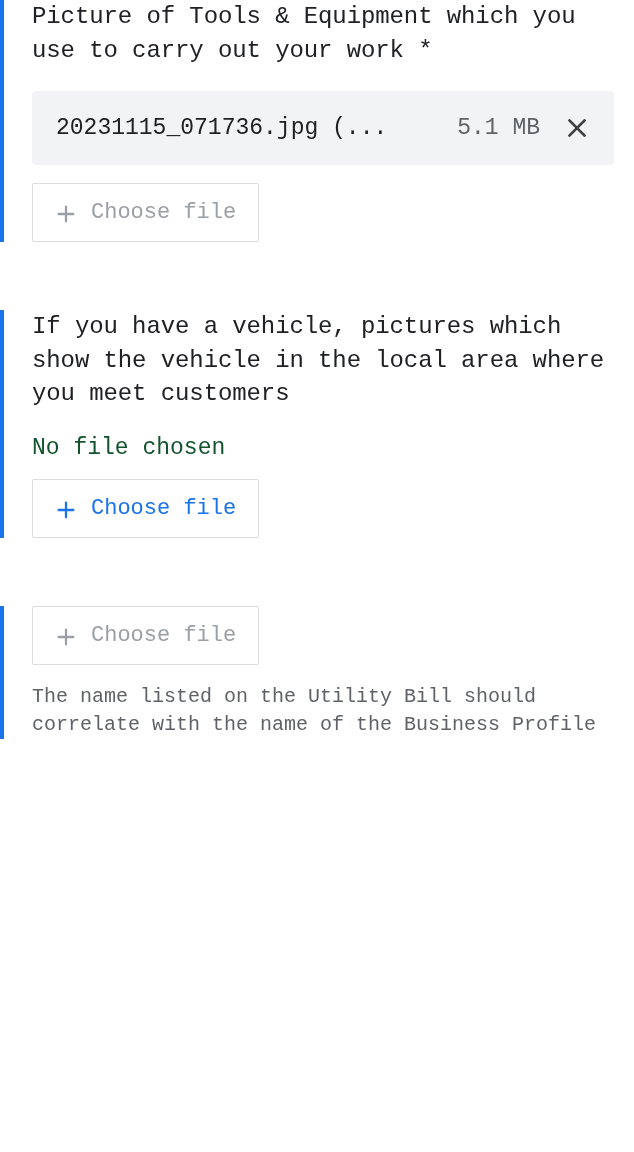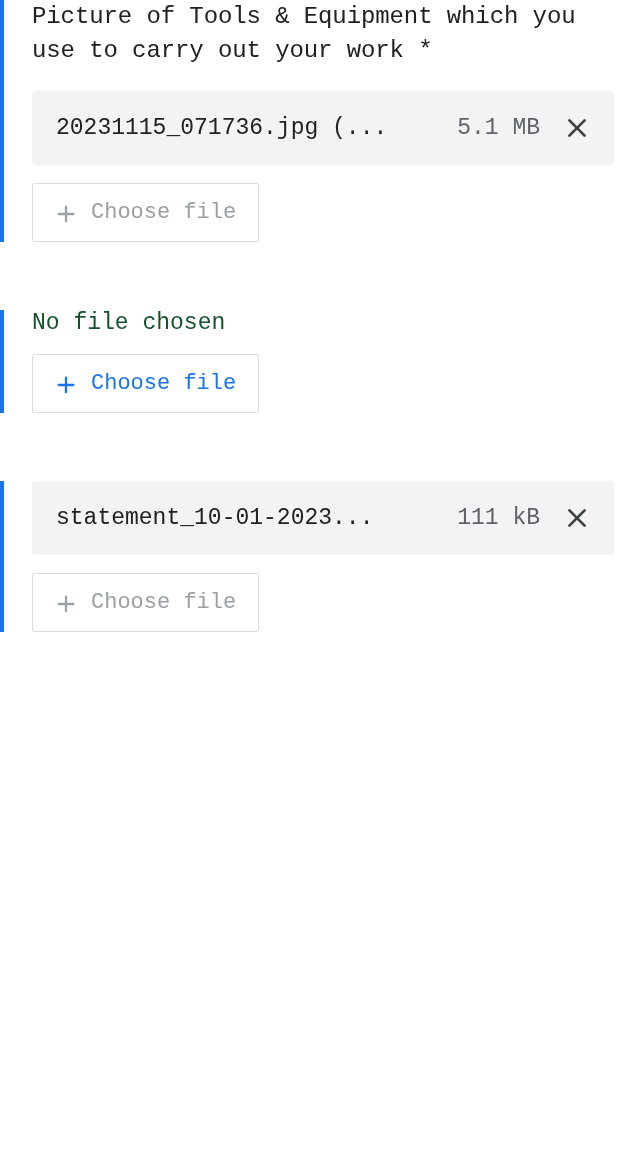--- a/index.html
+++ b/index.html
@@ -119,41 +119,33 @@
   <div class="choose-btn disabled">
     <svg viewBox="0 0 24 24" fill="none" stroke="currentColor" stroke-width="2.5" stroke-linecap="round">
       <line x1="12" y1="4" x2="12" y2="20"></line>
       <line x1="4" y1="12" x2="20" y2="12"></line>
     </svg>
     <span>Choose file</span>
   </div>
 </div>
 
 <div class="section">
+  <div class="section-label">If you have a vehicle, pictures which show the vehicle in the local area where you meet customers</div>
   <div class="no-file">No file chosen</div>
   <div class="choose-btn active">
     <svg viewBox="0 0 24 24" fill="none" stroke="currentColor" stroke-width="2.5" stroke-linecap="round">
       <line x1="12" y1="4" x2="12" y2="20"></line>
       <line x1="4" y1="12" x2="20" y2="12"></line>
     </svg>
     <span>Choose file</span>
   </div>
 </div>
 
 <div class="section">
-  <div class="file-chip">
-    <span class="file-name">statement_10-01-2023...</span>
-    <span class="file-size">111 kB</span>
-    <span class="close-btn">
-      <svg viewBox="0 0 24 24" fill="none" stroke="currentColor" stroke-width="2.5" stroke-linecap="round">
-        <line x1="5" y1="5" x2="19" y2="19"></line>
-        <line x1="19" y1="5" x2="5" y2="19"></line>
-      </svg>
-    </span>
-  </div>
   <div class="choose-btn disabled">
     <svg viewBox="0 0 24 24" fill="none" stroke="currentColor" stroke-width="2.5" stroke-linecap="round">
       <line x1="12" y1="4" x2="12" y2="20"></line>
       <line x1="4" y1="12" x2="20" y2="12"></line>
     </svg>
     <span>Choose file</span>
   </div>
+  <div class="helper-text">The name listed on the Utility Bill should correlate with the name of the Business Profile</div>
 </div>
 
 </body></html>

